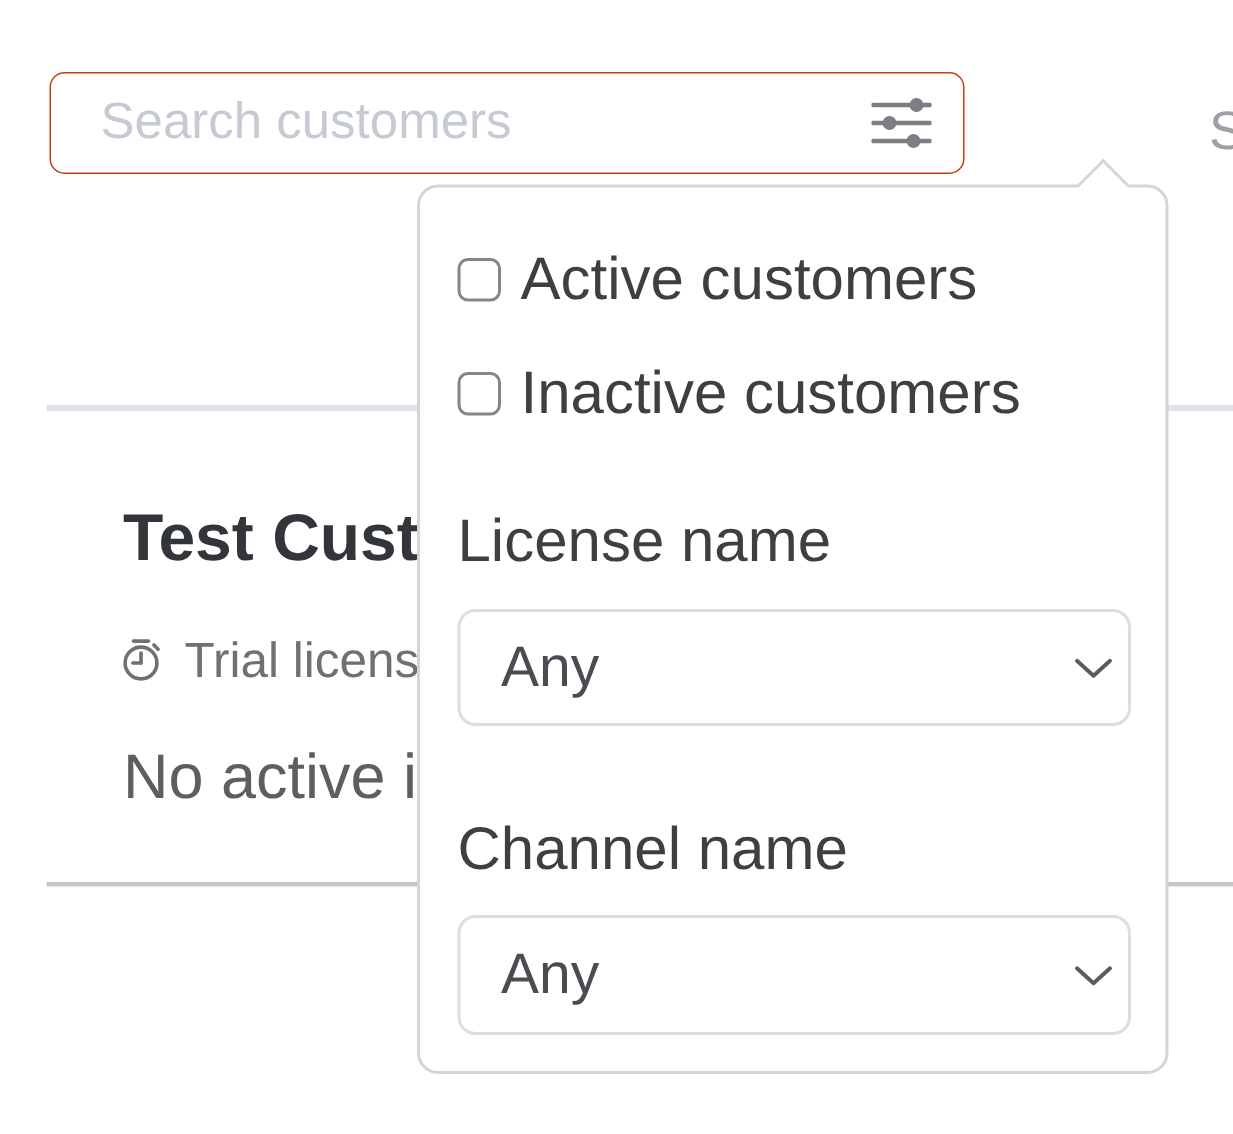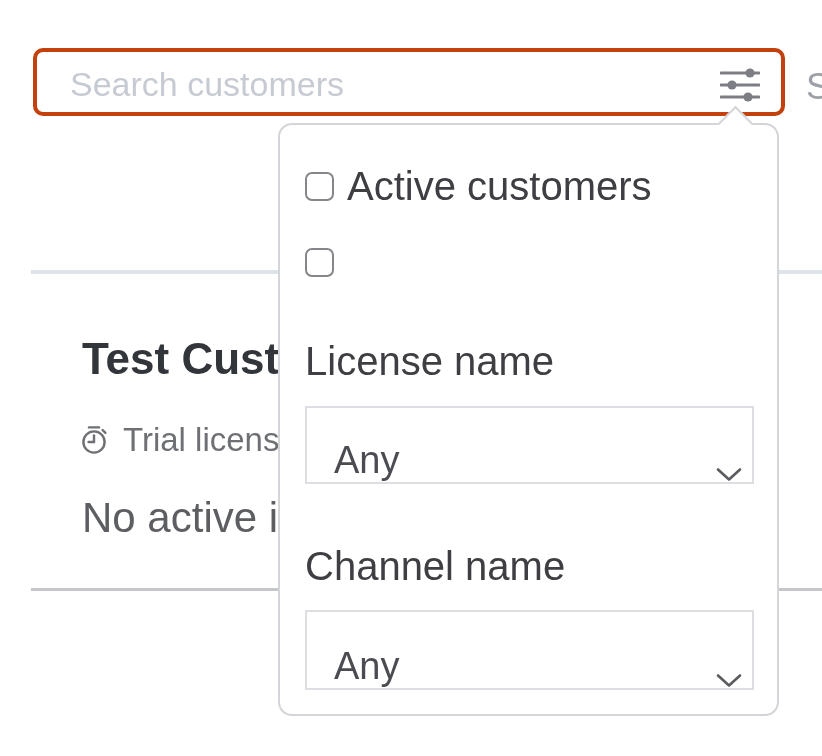--- a/index.html
+++ b/index.html
@@ -10,22 +10,22 @@
     width: 822px;
     height: 756px;
     background: #ffffff;
     overflow: hidden;
   }
 
   
   .search-box {
     position: absolute;
     left: 33px; top: 48px;
-    width: 752px; height: 68px;
-    border: 4px solid #c2410c;
+    width: 610px; height: 68px;
+    border: 1px solid #c2410c;
     border-radius: 10px;
     background: #ffffff;
     z-index: 2;
   }
   .search-input {
     position: absolute;
     left: 0; top: 0;
     width: 660px; height: 64px;
     border: none; outline: none;
     padding: 0 0 0 33px;
@@ -133,23 +133,23 @@
     color: #3e3e43;
     line-height: 48px;
     white-space: nowrap;
   }
   .field-label.first { margin-top: 51px; }
   .field-label.second { margin-top: 58px; }
   .select-control {
     margin-top: 21px;
     width: 449px; height: 78px;
     border: 2px solid #dcdee2;
-    border-radius: 0;
-    background: #ffffff;
-    display: flex; align-items: flex-end; justify-content: space-between;
+    border-radius: 12px;
+    background: #ffffff;
+    display: flex; align-items: center; justify-content: space-between;
     padding: 0 10px 0 27px;
     cursor: pointer;
   }
   .select-control.second { margin-top: 20px; height: 80px; }
   .select-value {
     font-size: 38px;
     color: #4b4c51;
     white-space: nowrap;
   }
   .icon-svg { display: block; }
@@ -206,20 +206,21 @@
   <div class="filter-panel">
     <div class="panel-caret"></div>
 
     <label class="check-row">
       <input type="checkbox" class="checkbox" style="">
       <span class="check-label">Active customers</span>
     </label>
 
     <label class="check-row">
       <input type="checkbox" class="checkbox" style="">
+      <span class="check-label">Inactive customers</span>
     </label>
 
     <div class="field-label first">License name</div>
     <div class="select-control">
       <span class="select-value">Any</span>
       <span>
         <svg class="icon-svg" width="26" height="15" viewBox="0 0 26 15">
           <polyline points="2,2.5 13,12.5 24,2.5" fill="none" stroke="#5a5b5f" stroke-width="2.6" stroke-linecap="round" stroke-linejoin="round"></polyline>
         </svg>
       </span>

